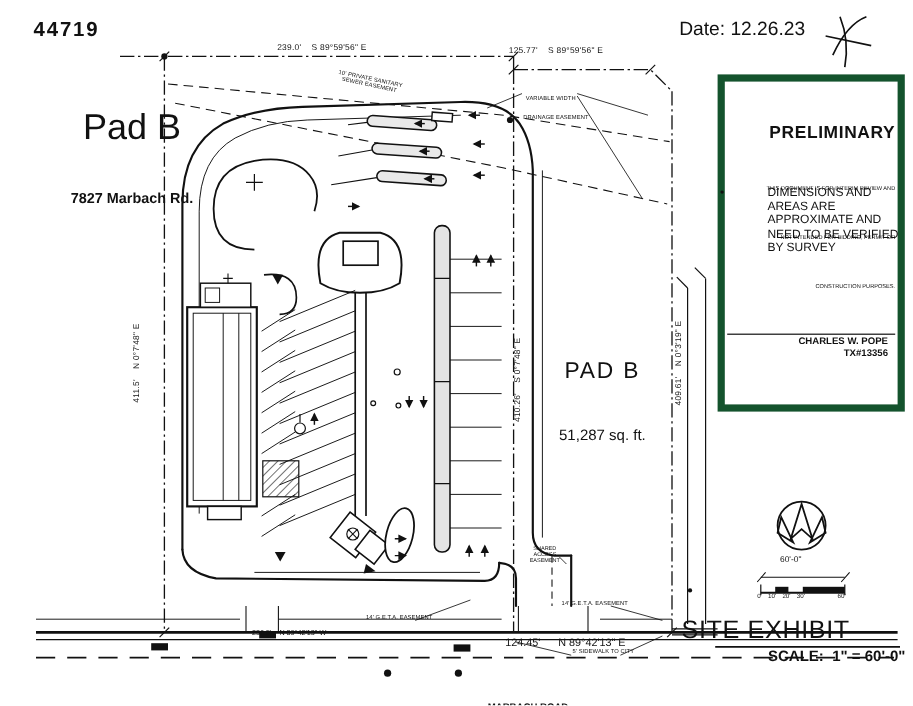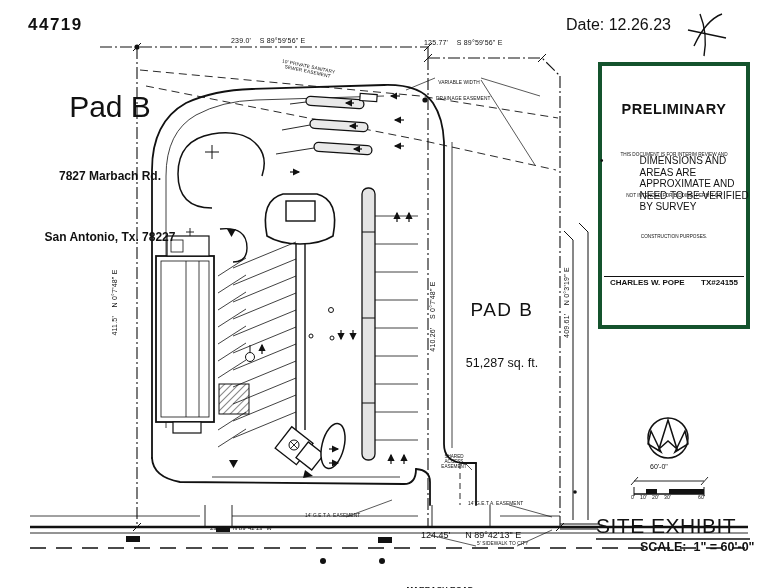--- a/index.html
+++ b/index.html
@@ -8,40 +8,40 @@
   #plan-svg{position:absolute;left:0;top:0;}
   .lbl{position:absolute;color:#111;white-space:pre;line-height:1.1;}
   .dim{font-size:7px;letter-spacing:.2px;}
   .vdim{position:absolute;width:124px;text-align:center;transform:rotate(-90deg);
         font-size:7px;letter-spacing:.2px;white-space:pre;}
   .tiny{font-size:4.8px;letter-spacing:.1px;}
   .num{font-size:17px;font-weight:700;letter-spacing:1.5px;}
   .date{font-size:16px;}
   .padb{left:18px;top:56px;width:184px;text-align:center;}
   .padb .t{font-size:30px;line-height:32px;}
-  .padb .a{font-size:12px;font-weight:700;line-height:14px;margin-top:11px;}
-  .stamp{left:598px;top:62px;width:140px;border:4px solid #14532d;text-align:center;padding:1px 2px 2px;background:#fff;}
+  .padb .a{font-size:12px;font-weight:700;line-height:14px;}
+  .stamp{left:598px;top:62px;width:140px;border:6px solid #14532d;text-align:right;padding:1px 2px 2px;background:#fff;}
   .stamp .t{font-size:14.5px;font-weight:700;letter-spacing:.5px;line-height:15px;}
   .stamp .b{font-size:4.7px;line-height:5.4px;white-space:pre;}
   .stamp .sig{display:flex;justify-content:space-between;padding:1px 6px 0;border-top:1.2px solid #111;margin-top:2px;
-              font-size:8px;font-weight:700;line-height:10px;}
+              font-size:8px;font-weight:700;line-height:10px;flex-direction:column;}
   .notes{left:598px;top:119px;width:164px;}
   .notes .t{font-size:11.5px;font-weight:700;text-decoration:underline;line-height:15px;}
   .notes .row{display:flex;margin-top:1px;}
   .notes .dot{font-size:10px;margin:0 4px 0 2px;}
   .notes .n{font-size:10px;line-height:11.5px;width:148px;white-space:normal;margin-left:32px;}
   .parcel{left:438px;top:263px;width:128px;text-align:center;}
   .parcel .n{font-size:19px;letter-spacing:1.5px;line-height:23px;}
   .parcel .s{font-size:12.5px;line-height:15px;}
   .dr{left:436px;top:69px;width:46px;text-align:center;line-height:5.4px;}
   .san{left:276px;top:64px;width:64px;text-align:center;line-height:5.4px;transform:rotate(12deg);white-space:normal;}
   .shared{left:440px;top:454px;width:28px;text-align:center;line-height:5px;white-space:normal;font-size:4.6px;}
   .roadname{left:402px;top:550px;width:76px;text-align:center;}
   .roadname .r1{font-size:8px;font-weight:700;line-height:9px;}
-  .tb-title{left:596px;top:514px;font-size:21px;letter-spacing:.5px;}
+  .tb-title{left:568px;top:514px;font-size:21px;letter-spacing:.5px;}
   .tb-scale{left:640px;top:541px;font-size:12.5px;font-weight:700;}
   .sb-span{left:650px;top:463px;font-size:7px;}
   .sb-t{font-size:5.2px;top:495px;}
 </style>
 </head>
 <body>
 
 <div id="sheet">
 
   <svg id="plan-svg" width="761" height="588" viewBox="0 0 761 588">
@@ -263,31 +263,30 @@
       <path d="M688,30 L726,38"></path>
     </g>
   </svg>
 
   <div class="lbl num" style="left:28px;top:16px">44719</div>
   <div class="lbl date" style="left:566px;top:16px">Date: 12.26.23</div>
 
   <div class="lbl padb">
     <div class="t">Pad B</div>
     <div class="a">7827 Marbach Rd.</div>
-    <div class="a">San Antonio, Tx. 78227</div>
   </div>
 
   <div class="lbl stamp">
     <div class="t">PRELIMINARY</div>
     <div class="b">THIS DOCUMENT IS FOR INTERIM REVIEW AND</div>
     <div class="b">NOT INTENDED FOR BIDDING, PERMIT OR</div>
     <div class="b">CONSTRUCTION PURPOSES.</div>
     <div class="sig">
       <span>CHARLES W. POPE</span>
-      <span>TX#24155</span>
+      <span>TX#13356</span>
     </div>
   </div>
 
   <div class="lbl notes">
     <div class="row">
       <span class="dot">•</span>
       <span class="n">DIMENSIONS AND AREAS ARE APPROXIMATE AND NEED TO BE VERIFIED BY SURVEY</span>
     </div>
   </div>
 

